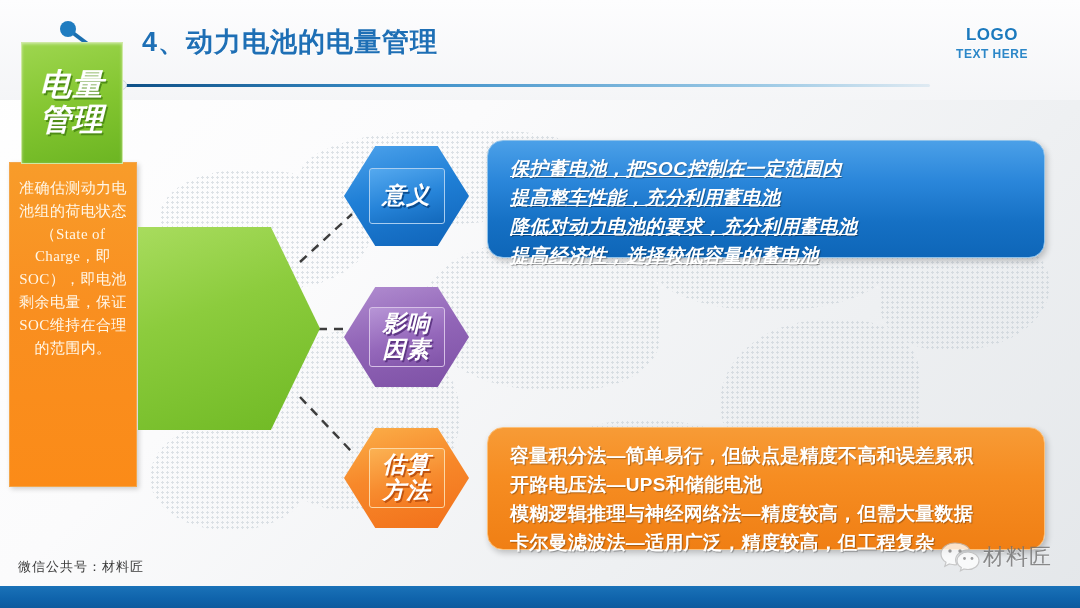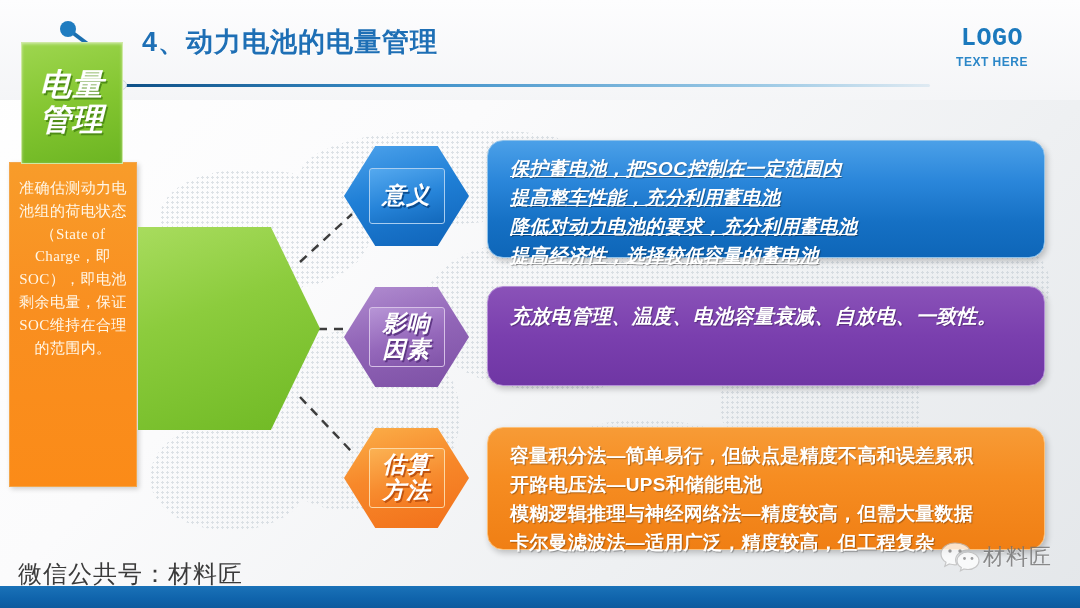--- a/index.html
+++ b/index.html
@@ -62,24 +62,23 @@
   .title-rule-cap {
     position: absolute; left: 117px; top: 80px;
     width: 10px; height: 10px; border-radius: 50%;
     background: #eef2f5; border: 1px solid #cfdbe4;
   }
   .brand {
     position: absolute; right: 28px; top: 26px;
     text-align: center; width: 120px;
   }
   .brand-logo {
-    font-size: 25px; font-weight: bold; color: #1b79bd;
+    font-size: 17px; font-weight: bold; color: #1b79bd;
     letter-spacing: .5px; line-height: 1.05;
     text-shadow: 0 1px 0 rgba(255,255,255,.8);
-    font-family: Liberation Mono, monospace;
   }
   .brand-sub {
     font-size: 12px; font-weight: bold; color: #2c87c8;
     letter-spacing: .5px; margin-top: 3px;
   }
 
   
   .left-panel {
     position: absolute; left: 9px; top: 162px;
     width: 128px; height: 325px;
@@ -199,21 +198,21 @@
     left: 487px; top: 427px; width: 558px; height: 123px;
     background: linear-gradient(180deg,#f79b36 0%, #f68d22 40%, #f07f14 100%);
     border: 1px solid #fbc07a;
     font-style: normal;
     font-size: 19px;
   }
 
   
   .footer-text {
     position: absolute; left: 18px; top: 558px;
-    font-size: 24px; color: #3a3a3a;
+    font-size: 13px; color: #3a3a3a;
     font-family: "Liberation Serif", serif;
     letter-spacing: 1px;
   }
   .footer-bar {
     position: absolute; left: 0; bottom: 0;
     width: 1080px; height: 22px;
     background: linear-gradient(180deg,#1a72b8 0%, #0f63ab 60%, #0d5a9d 100%);
   }
   .watermark {
     position: absolute; right: 28px; top: 540px;
@@ -299,23 +298,20 @@
     </div>
   </div>
 
   <div class="cbox cbox-blue">
     <span class="ln">保护蓄电池，把SOC控制在一定范围内</span>
     <span class="ln">提高整车性能，充分利用蓄电池</span>
     <span class="ln">降低对动力电池的要求，充分利用蓄电池</span>
     <span class="ln">提高经济性，选择较低容量的蓄电池</span>
   </div>
 
-  <div class="cbox cbox-purple">
-    <span class="ln">充放电管理、温度、电池容量衰减、自放电、一致性。</span>
-  </div>
 
   <div class="cbox cbox-orange">
     <span class="ln">容量积分法—简单易行，但缺点是精度不高和误差累积</span>
     <span class="ln">开路电压法—UPS和储能电池</span>
     <span class="ln">模糊逻辑推理与神经网络法—精度较高，但需大量数据</span>
     <span class="ln">卡尔曼滤波法—适用广泛，精度较高，但工程复杂</span>
   </div>
 
   <div class="footer-text">微信公共号：材料匠</div>
 

